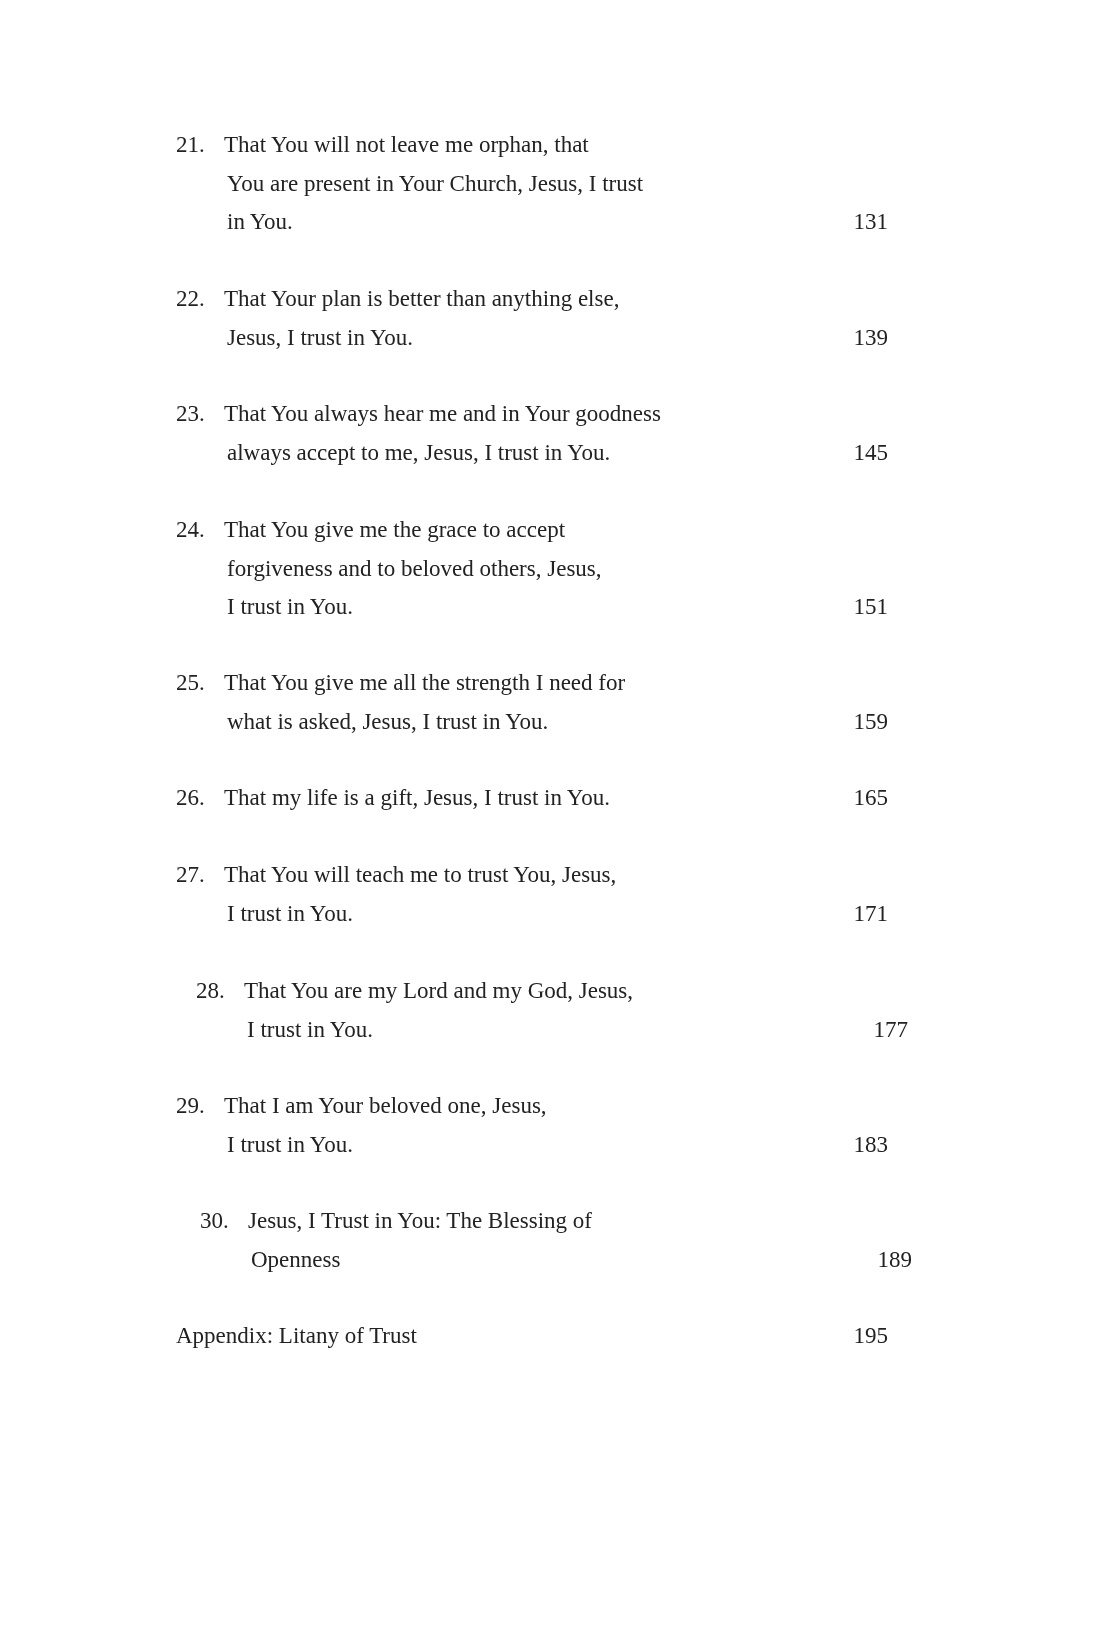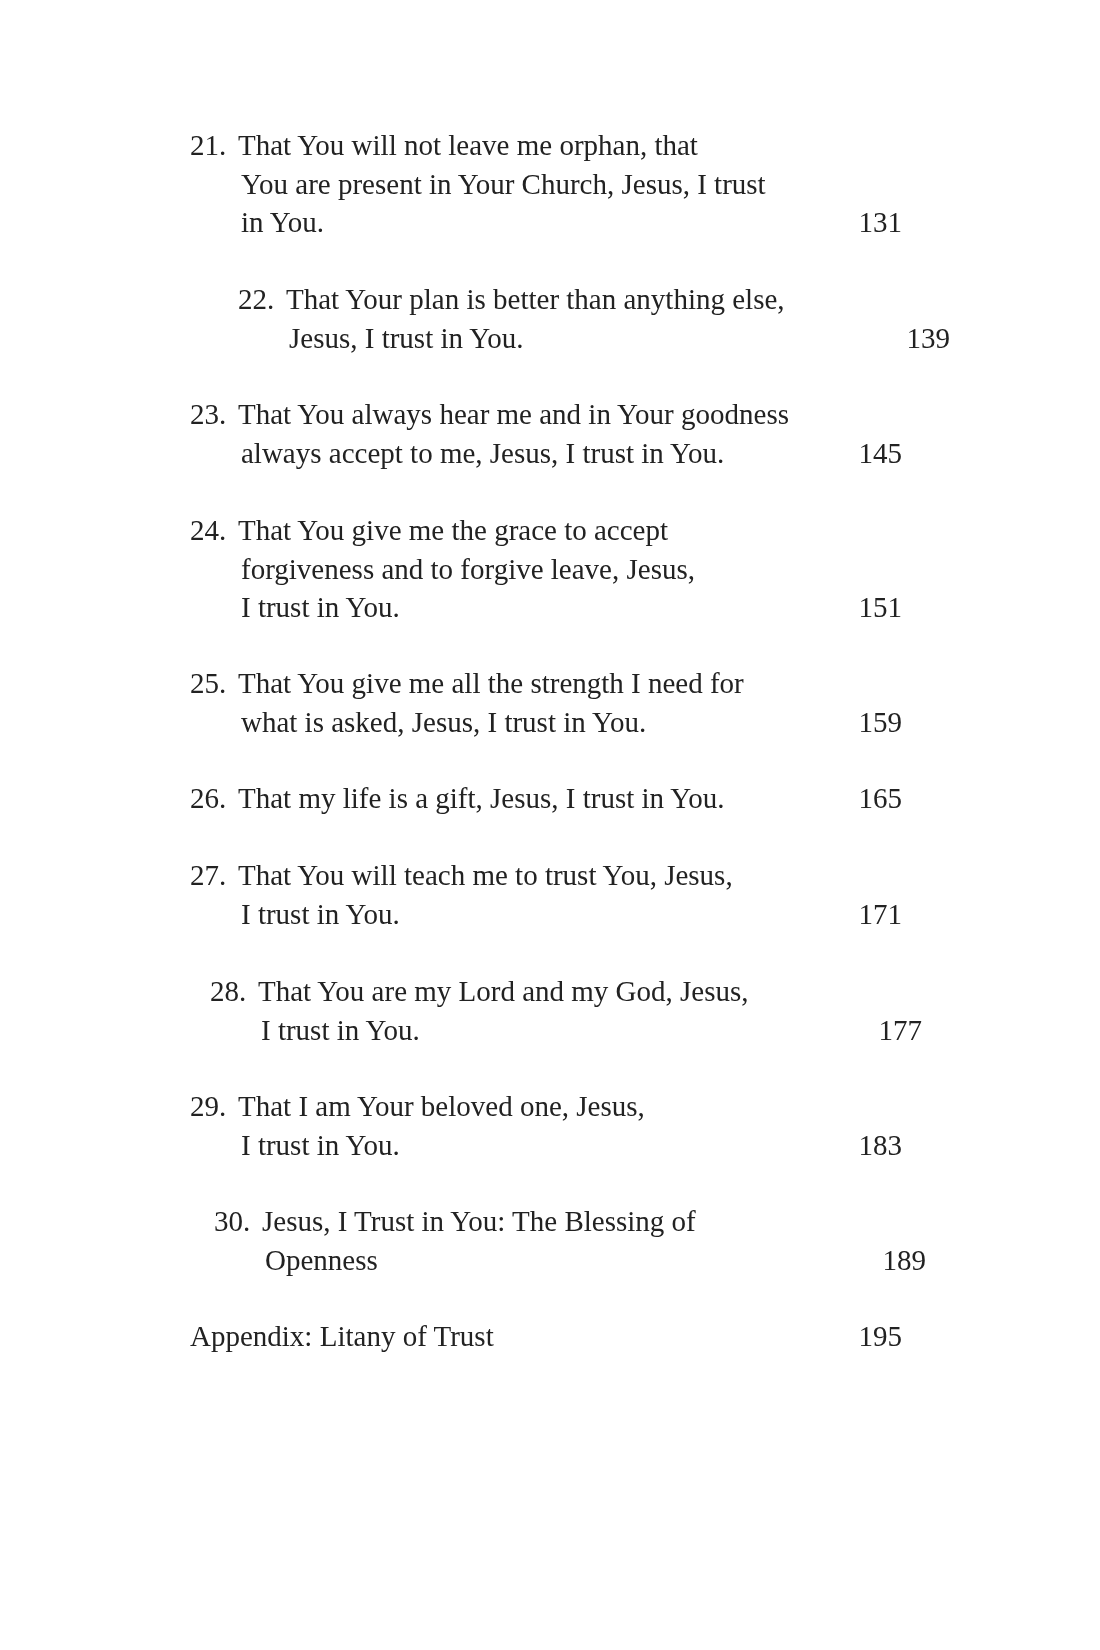--- a/index.html
+++ b/index.html
@@ -1,19 +1,19 @@
 <!DOCTYPE html>
 <html><head>
 <meta charset="utf-8">
 <style>
   html, body { margin: 0; padding: 0; background: #ffffff; }
   body { width: 1100px; height: 1650px; position: relative; overflow: hidden;
          font-family: "Liberation Serif", "DejaVu Serif", serif; color: #222; }
   .toc { position: absolute; left: 0; top: 0; width: 1100px; }
-  .entry { position: absolute; left: 190px; width: 720px; font-size: 29px; line-height: 38.5px; }
+  .entry { position: absolute; left: 176px; width: 720px; font-size: 23px; line-height: 38.5px; }
   .line { position: relative; height: 38.5px; white-space: nowrap; }
   .num { position: absolute; left: 0; top: 0; }
   .txt { position: absolute; top: 0; }
   .first .txt { left: 48px; }
   .cont .txt { left: 51px; }
   .page { position: absolute; right: 8px; top: 0; text-align: center; }
   .appendix .txt { left: 0; }
 </style>
 </head>
 <body>
@@ -27,21 +27,21 @@
       </div>
     <div class="line cont">
         <span class="txt">You are present in Your Church, Jesus, I trust</span>
       </div>
     <div class="line cont">
         <span class="txt">in You.</span>
         <span class="page">131</span>
       </div>
   </div>
 
-  <div class="entry" style="top:280px;margin-left:48px;">
+  <div class="entry" style="top:280px;">
     <div class="line first">
         <span class="num">22.</span>
         <span class="txt">That Your plan is better than anything else,</span>
       </div>
     <div class="line cont">
         <span class="txt">Jesus, I trust in You.</span>
         <span class="page">139</span>
       </div>
   </div>
 
@@ -55,21 +55,21 @@
         <span class="page">145</span>
       </div>
   </div>
 
   <div class="entry" style="top:511px;">
     <div class="line first">
         <span class="num">24.</span>
         <span class="txt">That You give me the grace to accept</span>
       </div>
     <div class="line cont">
-        <span class="txt">forgiveness and to forgive leave, Jesus,</span>
+        <span class="txt">forgiveness and to beloved others, Jesus,</span>
       </div>
     <div class="line cont">
         <span class="txt">I trust in You.</span>
         <span class="page">151</span>
       </div>
   </div>
 
   <div class="entry" style="top:664px;">
     <div class="line first">
         <span class="num">25.</span>

